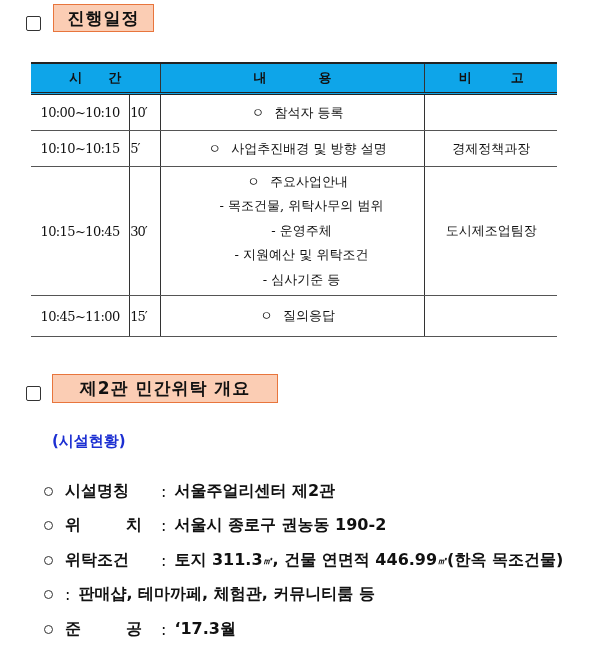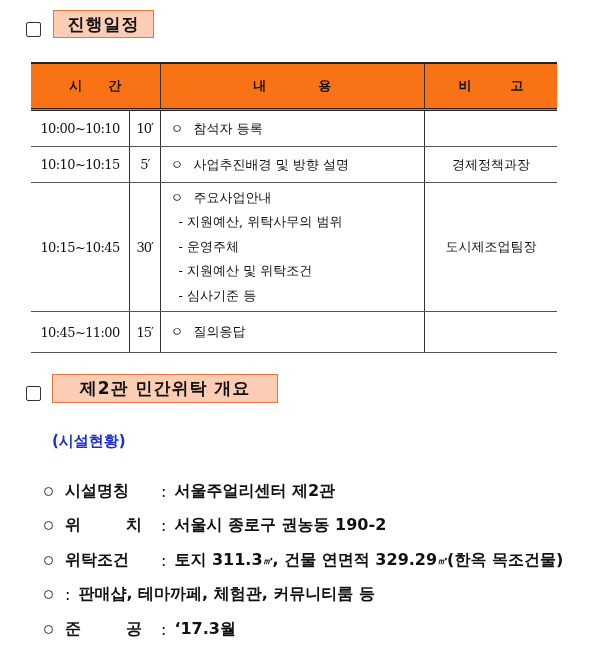--- a/index.html
+++ b/index.html
@@ -5,48 +5,48 @@
   html, body { margin:0; padding:0; background:#ffffff; }
   body { width:600px; height:651px; position:relative; overflow:hidden;
          font-family:"DejaVu Serif", serif; color:#111; }
   .sec-head { position:absolute; display:flex; align-items:center; }
   .checkbox { width:15px; height:15px; border:1.5px solid #333; border-radius:2px; background:#fff; box-sizing:border-box; }
   .title-box { background:#fbcdb4; border:1.5px solid #e8753c; font-family:"DejaVu Sans", sans-serif;
                font-weight:bold; font-size:17px; color:#111; box-sizing:border-box;
                display:flex; align-items:center; justify-content:center; letter-spacing:1px; }
   table.sched { position:absolute; left:31px; top:62px; width:526px; border-collapse:collapse;
                 font-family:"DejaVu Serif", serif; font-size:13px; }
-  table.sched th { background:#f97316; font-family:"DejaVu Sans", sans-serif; font-weight:bold; font-size:13px;
-                   height:28px; border-top:2px solid #222; border-bottom:3px double #222; padding:8px; }
+  table.sched th { background:#0ea5e9; font-family:"DejaVu Sans", sans-serif; font-weight:bold; font-size:13px;
+                   height:28px; border-top:2px solid #222; border-bottom:3px double #222; padding:0; }
   table.sched td { border-bottom:1px solid #555; padding:0; }
   table.sched th + th, table.sched td + td { border-left:1px solid #333; }
   .c-time { width:99px; text-align:center; letter-spacing:-0.6px; }
-  .c-min { width:30px; text-align:center; letter-spacing:-1px;margin-left:20px; }
-  .c-content { width:262px; padding-left:10px !important; }
+  .c-min { width:30px; letter-spacing:-1px;margin-left:20px; }
+  .c-content { width:262px; padding-left:10px !important;text-align:center; }
   .c-note { width:135px; text-align:center; }
   .row-std td { height:35px; }
   .row-big td { height:128px; }
   .row-last td { height:40px; border-bottom:1.5px solid #333; }
   .bullet { display:inline-block; margin-right:10px; }
   .sub { display:block; padding-left:8px; line-height:24.5px; }
   .main-line { display:block; line-height:24.5px; }
   .subhead { position:absolute; left:52px; top:432px; color:#1c2fd2; font-family:"DejaVu Sans", sans-serif;
              font-weight:bold; font-size:15px; }
   .facts { position:absolute; left:44px; top:474px; font-family:"DejaVu Sans", sans-serif; font-size:16px; }
   .fact { height:34.5px; display:flex; align-items:center; white-space:nowrap; }
   .fact .circ { width:9px; height:9px; border:1.3px solid #333; border-radius:50%; box-sizing:border-box; margin-right:12px; }
   .fact .lbl { font-weight:bold; width:96px; display:flex; justify-content:space-between; }
   .fact .colon { margin:0 8px 0 0; }
   .fact .val { font-weight:bold; }
   .sq { font-size:10px; font-style:italic; vertical-align:1px; }
 </style>
 </head>
 <body>
 
-<div class="sec-head" style="left:26px; top:10px;text-align:center;">
+<div class="sec-head" style="left:26px; top:4px;text-align:center;">
   <div class="checkbox" style="margin-top:10px;"></div>
   <div class="title-box" style="margin-left:12px; width:101px; height:28px;">진행일정</div>
 </div>
 
 <table class="sched">
   <thead>
     <tr>
       <th colspan="2">시　　간</th>
       <th>내　　　　용</th>
       <th>비　　　고</th>
@@ -67,21 +67,21 @@
       <td class="c-content">
         <span class="bullet">ㅇ</span><span>사업추진배경 및 방향 설명</span>
       </td>
       <td class="c-note">경제정책과장</td>
     </tr>
     <tr class="row-big">
       <td class="c-time">10:15~10:45</td>
       <td class="c-min">30′</td>
       <td class="c-content">
         <span class="main-line"><span class="bullet">ㅇ</span><span>주요사업안내</span></span>
-        <span class="sub">- 지원예산, 위탁사무의 범위</span>
+        <span class="sub">- 목조건물, 위탁사무의 범위</span>
         <span class="sub">- 운영주체</span>
         <span class="sub">- 지원예산 및 위탁조건</span>
         <span class="sub">- 심사기준 등</span>
       </td>
       <td class="c-note">도시제조업팀장</td>
     </tr>
     <tr class="row-last">
       <td class="c-time">10:45~11:00</td>
       <td class="c-min">15′</td>
       <td class="c-content">
@@ -118,21 +118,21 @@
     <span class="colon">:</span>
     <span class="val">서울시 종로구 권농동 190-2</span>
   </div>
   <div class="fact">
     <span class="circ"></span>
     <span class="lbl">
         <span>위탁조건</span>
         <span></span>
       </span>
     <span class="colon">:</span>
-    <span class="val"><span>토지 311.3</span><span class="sq">㎡</span><span>, 건물 연면적 329.29</span><span class="sq">㎡</span><span>(한옥 목조건물)</span></span>
+    <span class="val"><span>토지 311.3</span><span class="sq">㎡</span><span>, 건물 연면적 446.99</span><span class="sq">㎡</span><span>(한옥 목조건물)</span></span>
   </div>
   <div class="fact">
     <span class="circ"></span>
     <span class="colon">:</span>
     <span class="val">판매샵, 테마까페, 체험관, 커뮤니티룸 등</span>
   </div>
   <div class="fact">
     <span class="circ"></span>
     <span class="lbl" style="width:77px; padding-right:19px;">
         <span>준</span>

